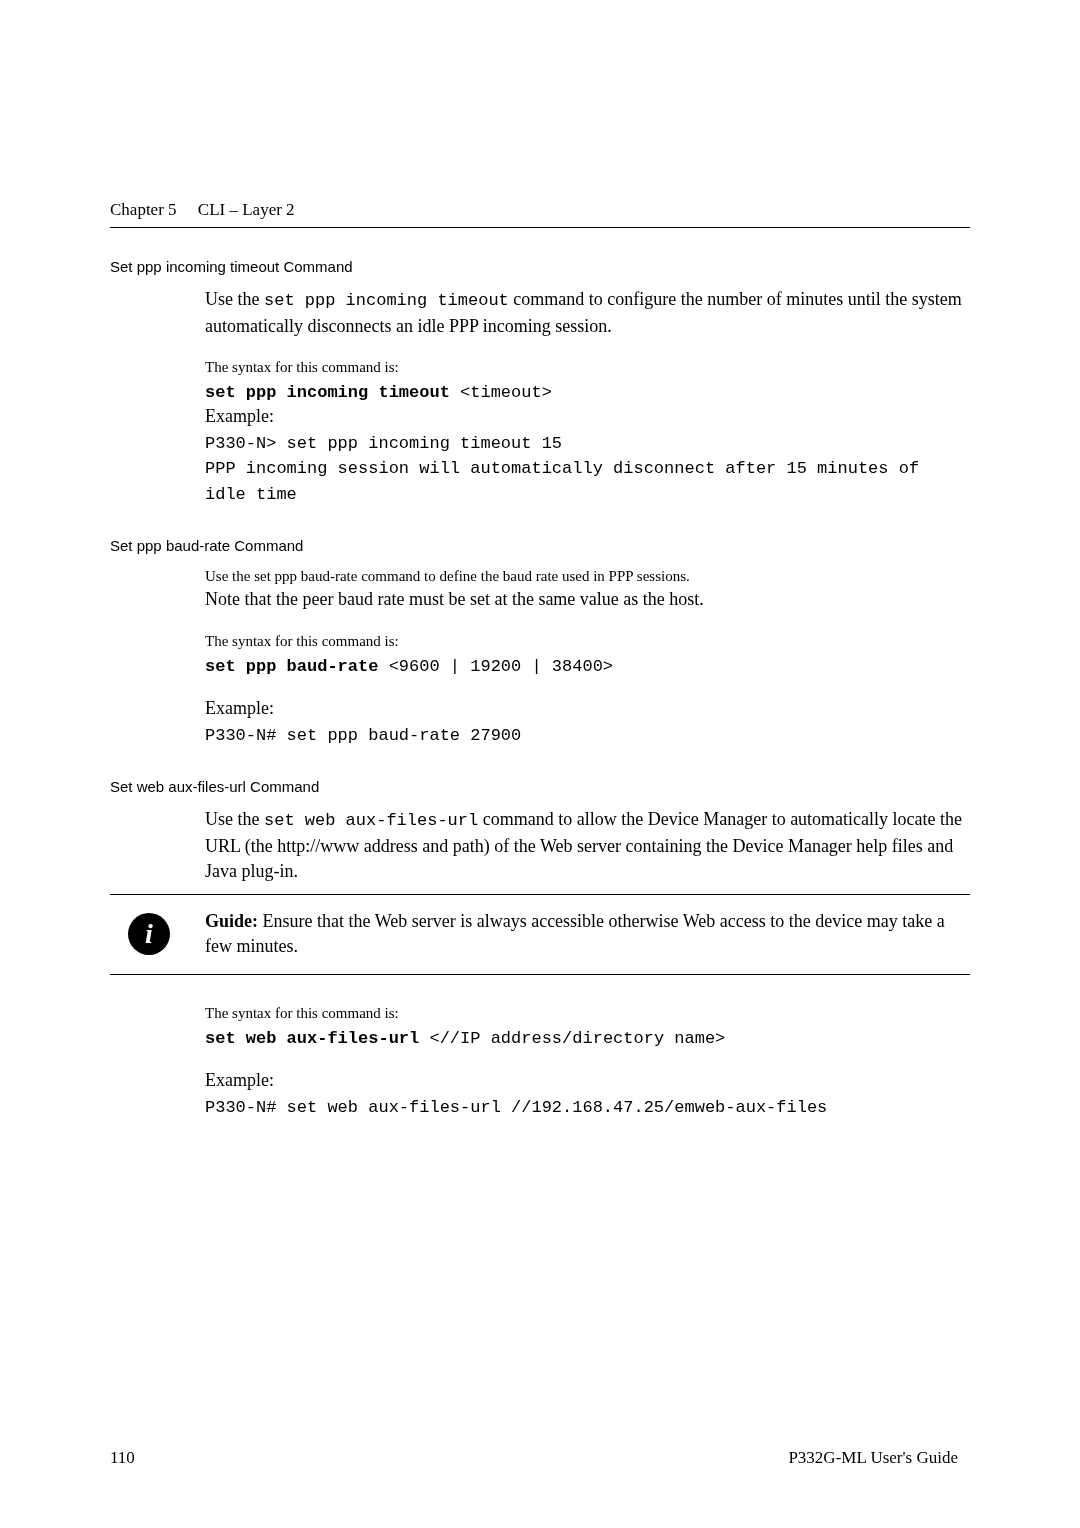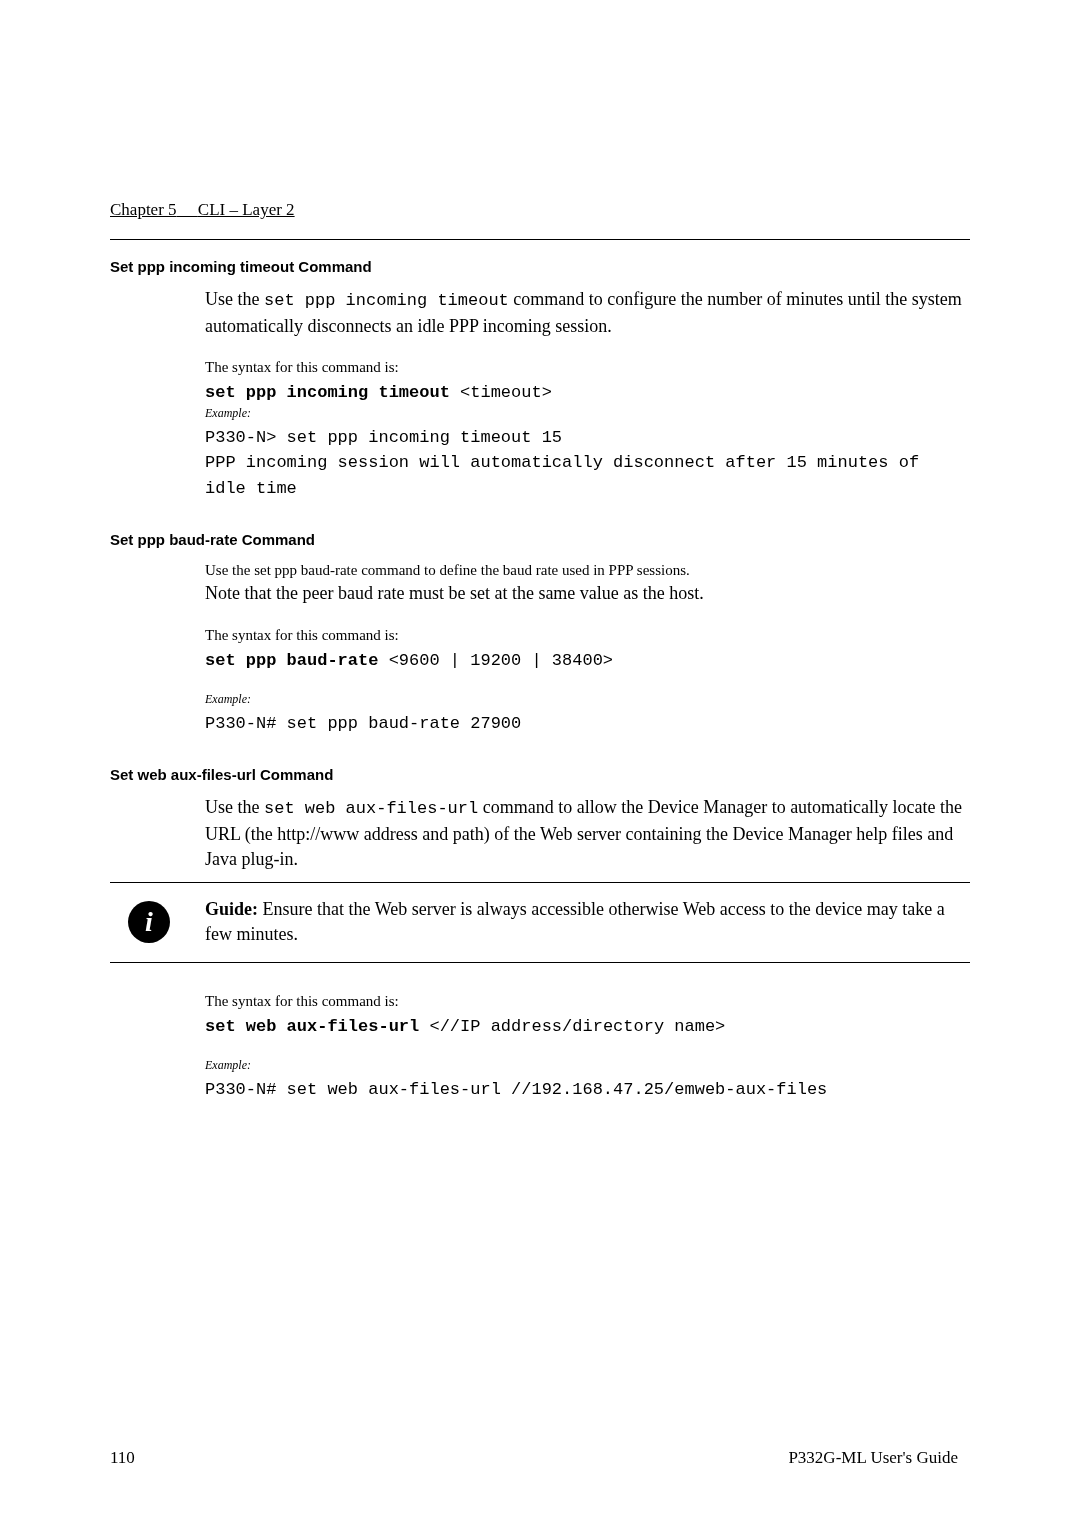--- a/index.html
+++ b/index.html
@@ -11,30 +11,29 @@
       font-family: "Palatino Linotype", "Book Antiqua", Palatino, serif;
       background: #fff;
       width: 1080px;
       height: 1528px;
       padding: 200px 110px 60px 110px;
       position: relative;
       color: #000;
     }
     .header {
       border-bottom: 1px solid #000;
-      padding-bottom: 19px;
-      margin-bottom: 18px;
-      text-decoration: underline;
+      padding-bottom: 7px;
+      margin-bottom: 30px;
     }
     .header-text {
       font-size: 17px;
     }
     .section-heading {
       font-family: Arial, Helvetica, sans-serif;
-      font-weight: bold;
+      font-weight: normal;
       font-size: 15px;
       margin-bottom: 12px;
     }
     .content-block {
       margin-left: 95px;
       margin-bottom: 30px;
     }
     .para {
       font-size: 18px;
       line-height: 1.4;
@@ -64,23 +63,22 @@
     }
     .param-name {
       font-family: "Courier New", Courier, monospace;
       font-size: 17px;
       width: 180px;
     }
     .param-desc {
       font-size: 18px;
     }
     .example-label {
-      font-size: 12px;
+      font-size: 18px;
       margin-bottom: 4px;
-      font-style: italic;
     }
     .example-output {
       font-family: "Courier New", Courier, monospace;
       font-size: 17px;
       line-height: 1.5;
     }
     .note-container {
       display: flex;
       align-items: center;
       border-top: 1px solid #000;

